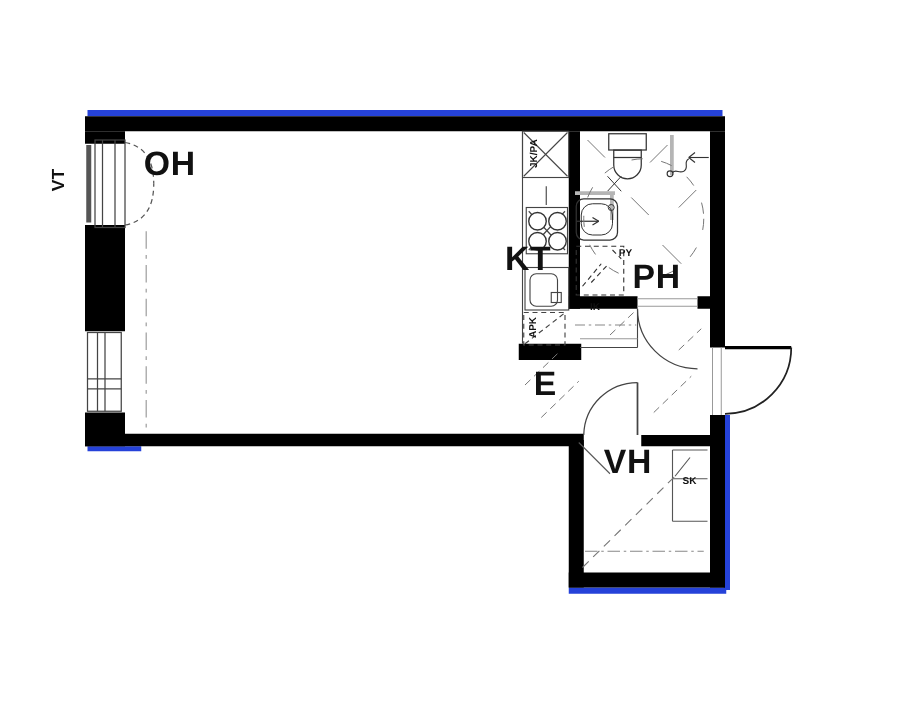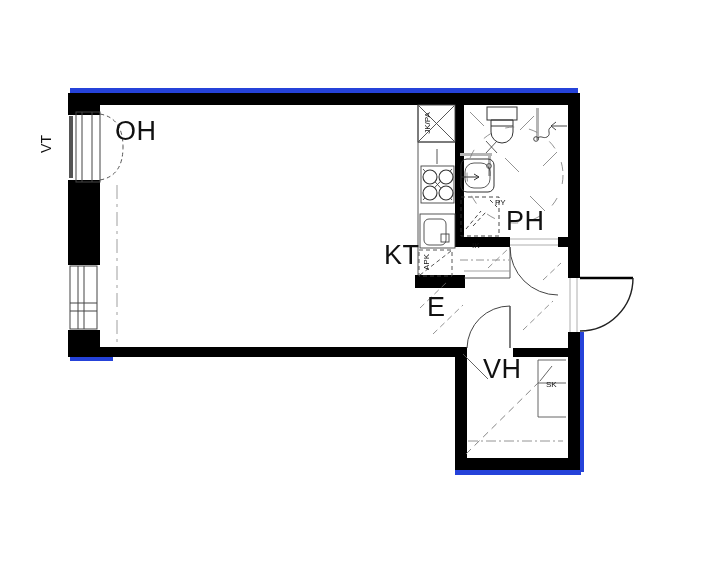--- a/index.html
+++ b/index.html
@@ -1,17 +1,17 @@
 <!DOCTYPE html>
 <html><head>
 <meta charset="utf-8">
 <style>
   html,body{margin:0;padding:0;background:#fff;}
   .plan{position:relative;width:727px;height:573px;background:#ffffff;overflow:hidden;
-        font-family:"Liberation Sans",sans-serif;}
+        font-family:"Liberation Sans",sans-serif;font-weight:bold;}
   .wall{position:absolute;background:#000;}
   .blue{position:absolute;background:#2542d9;}
   .layer{position:absolute;left:0;top:0;}
   .lbl{position:absolute;color:#111;white-space:nowrap;}
   .lbl.big{font-size:27px;letter-spacing:0.5px;}
   .lbl.small{font-size:8px;}
   .rot{transform:translate(-50%,-50%) rotate(-90deg);}
   .vt{font-size:14px;}
 </style>
 </head>
@@ -169,21 +169,21 @@
         <line x1="538" y1="417" x2="566" y2="417"></line>
         <line x1="540" y1="381" x2="552" y2="366"></line>
       </g>
       <line x1="463" y1="354" x2="488" y2="379"></line>
       <line x1="466" y1="454" x2="541" y2="380" stroke-dasharray="7,5" stroke="#777"></line>
       <line x1="468" y1="441" x2="563" y2="441" stroke="#888" stroke-dasharray="10,3,2,3"></line>
     </g>
   </svg>
 
   <div class="lbl big" style="left:115px;top:116px;">OH</div>
-  <div class="lbl big" style="left:384px;top:192px;margin-top:48px;">KT</div>
+  <div class="lbl big" style="left:404px;top:192px;">KT</div>
   <div class="lbl big" style="left:506px;top:206px;">PH</div>
   <div class="lbl big" style="left:427px;top:292px;">E</div>
   <div class="lbl big" style="left:483px;top:354px;">VH</div>
 
   <div class="lbl vt rot" style="left:46px;top:144px;">VT</div>
   <div class="lbl small rot" style="left:427px;top:123px;">JK/PA</div>
   <div class="lbl small rot" style="left:426px;top:262px;">APK</div>
   <div class="lbl small" style="left:463px;top:198px;margin-left:32px;">PY</div>
   <div class="lbl small" style="left:472px;top:241px;">IK</div>
   <div class="lbl small" style="left:546px;top:380px;">SK</div>

